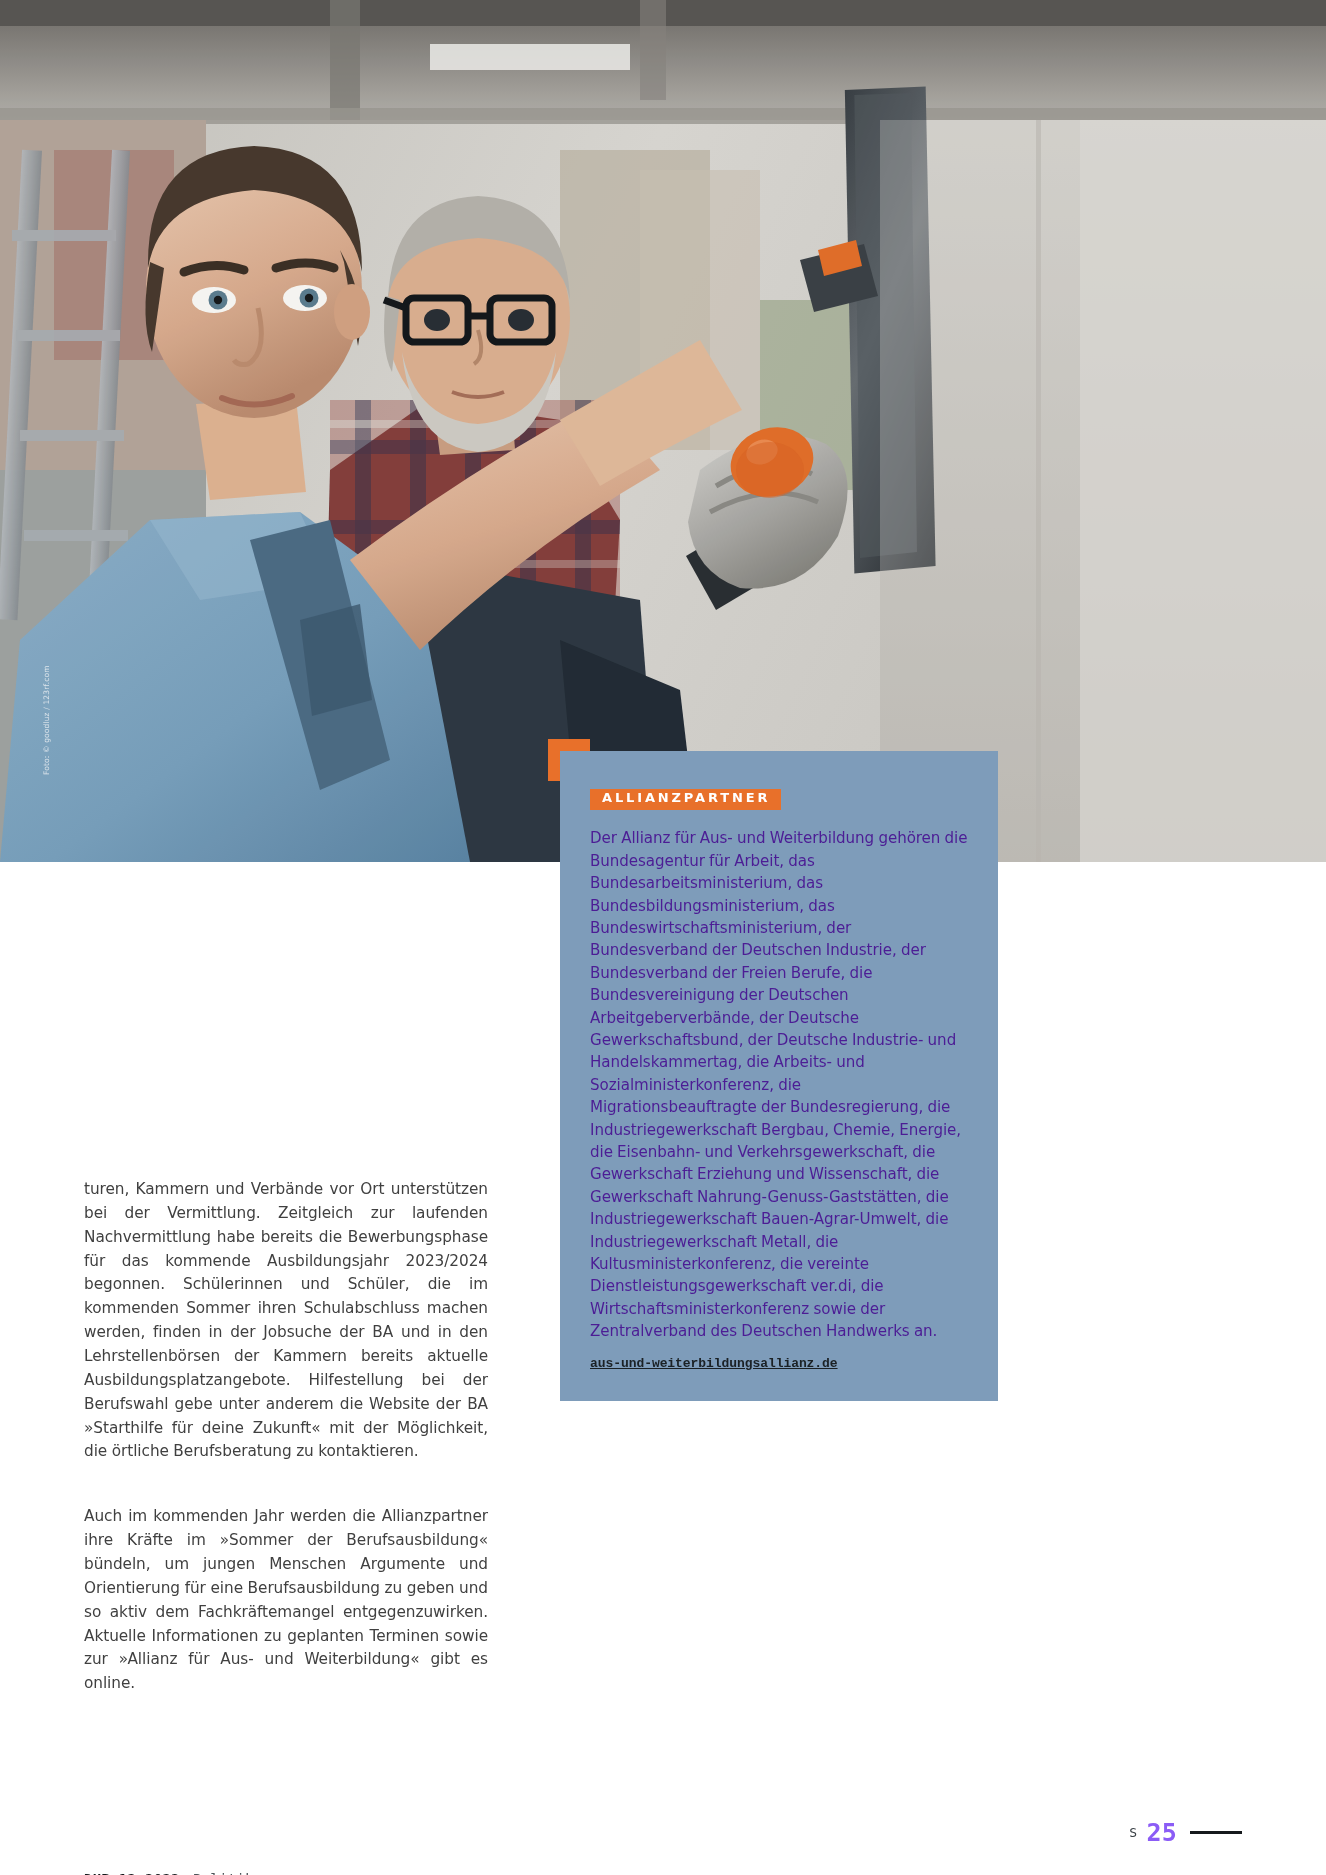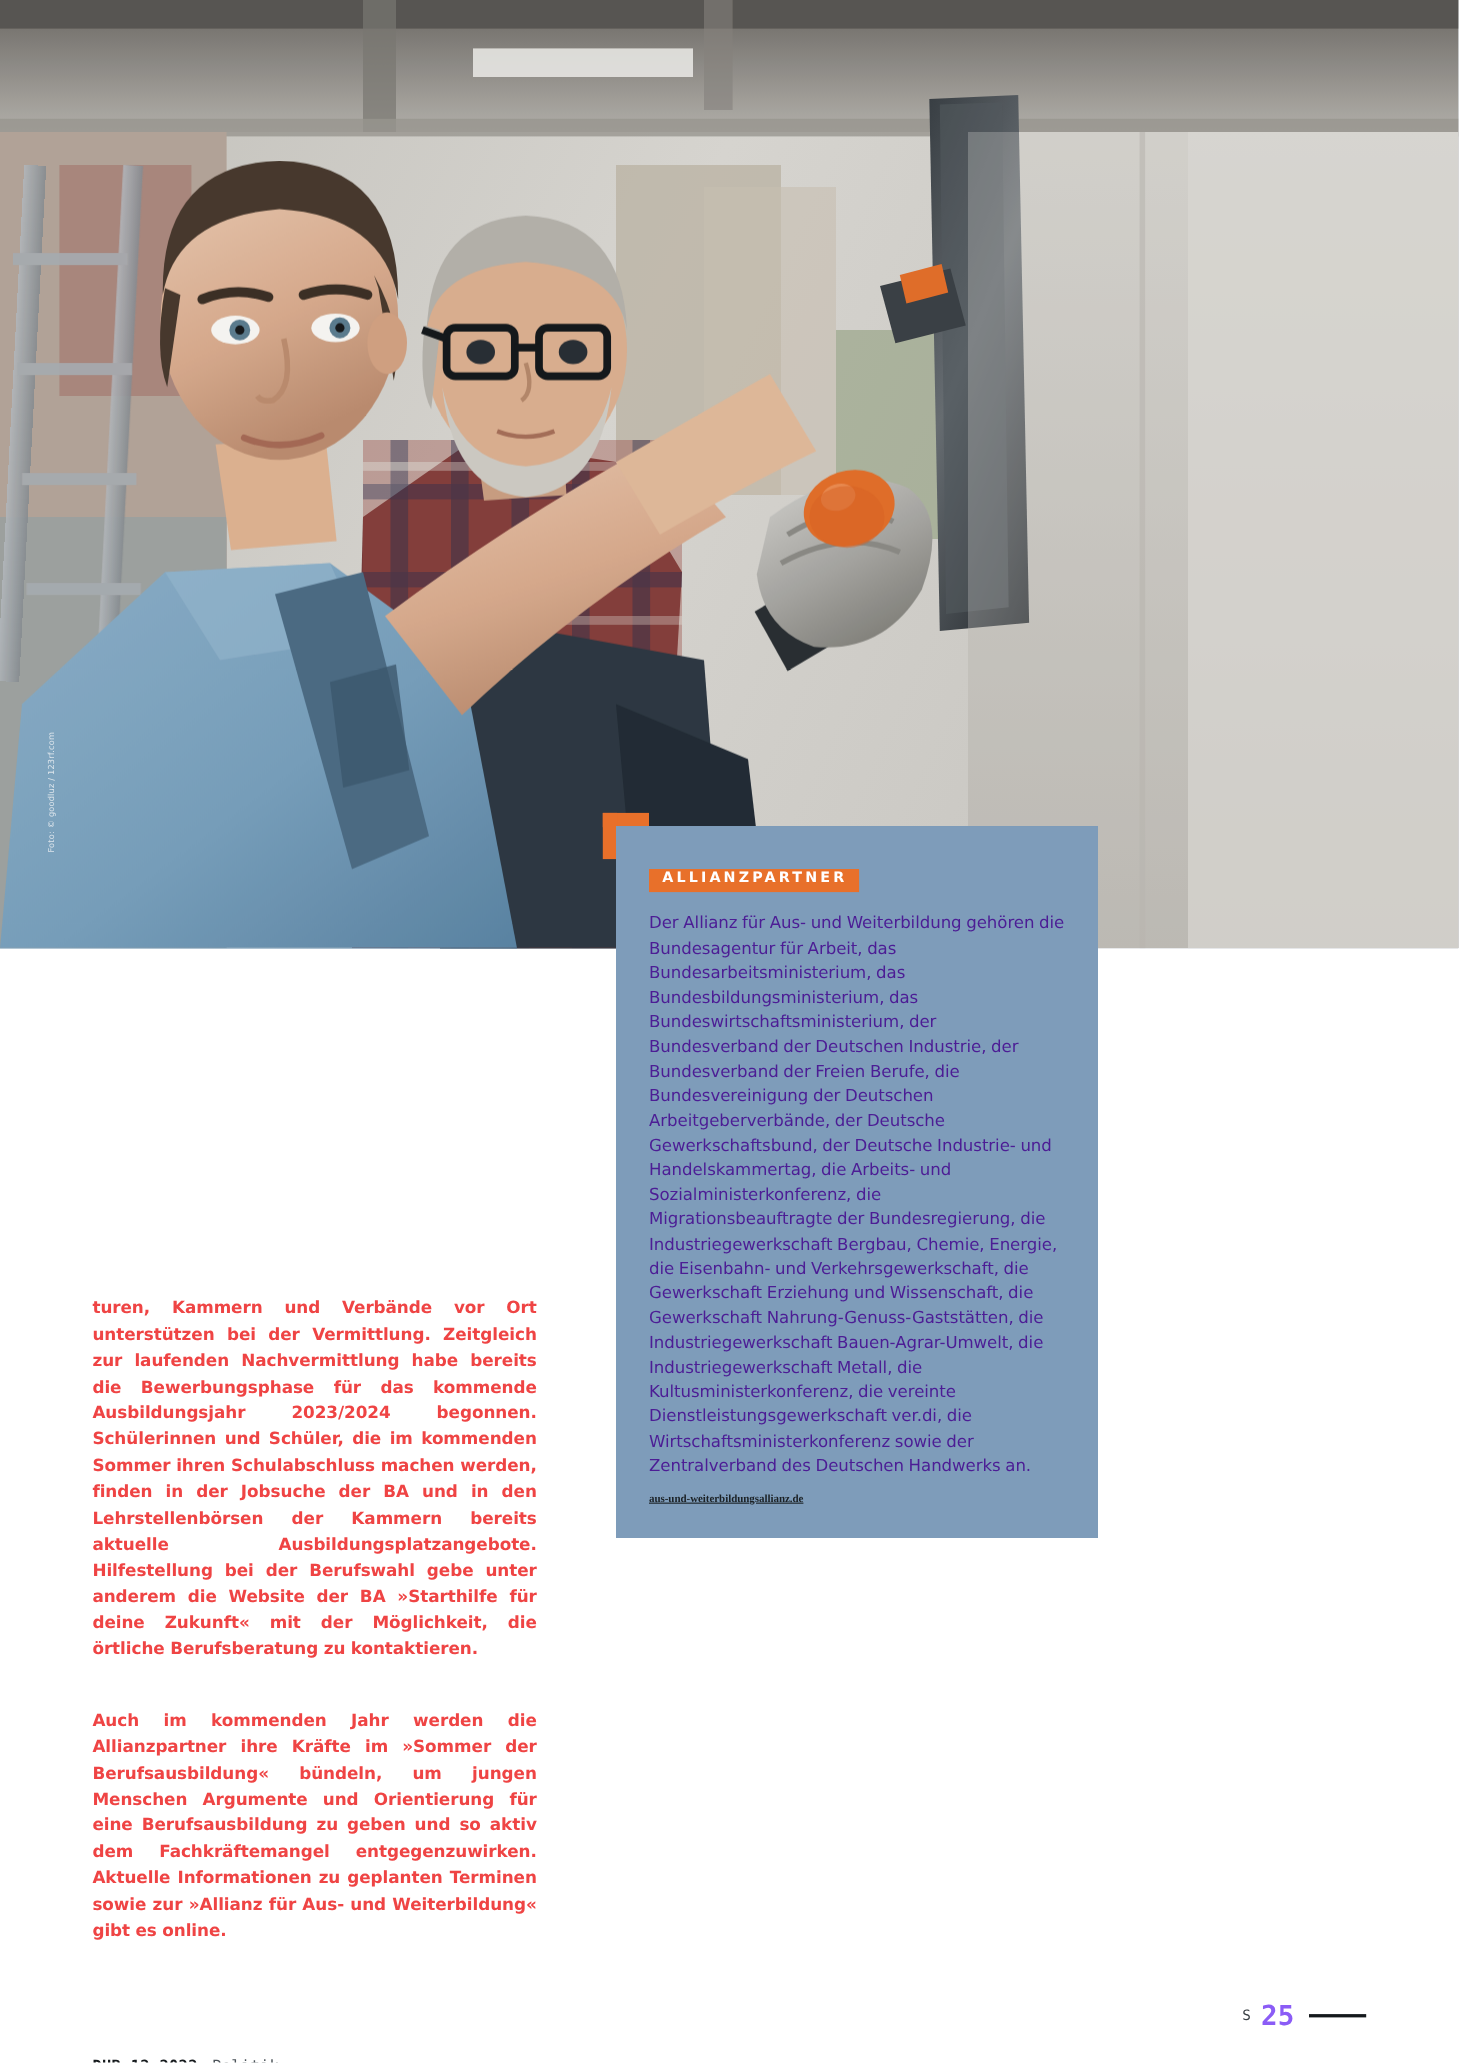--- a/index.html
+++ b/index.html
@@ -72,42 +72,41 @@
     font-size:15.1px;
     line-height:1.485;
     color:#4c1d95;
     letter-spacing:-.004em;
     text-align:left;
     word-spacing:-.5px;
   }
   .infobox-link {
     display:block;
     margin-top:13px;
-    font-family:Liberation Serif, serif;
-    font-size:10px;
+    font-family:Liberation Mono, monospace;
+    font-size:13px;
     font-weight:700;
     color:#1b2125;
     letter-spacing:-.005em;
   }
 
   
   .col-left {
     position:absolute;
     left:84px; top:1178px;
     width:404px;
   }
   .para {
     font-family:"DejaVu Sans", sans-serif;
     font-size:15.3px;
     line-height:1.56;
-    color:#ef4444;
+    color:#404040;
     text-align:justify;
     letter-spacing:-.004em;
     word-spacing:-.3px;
-    font-weight:bold;
   }
   .para + .para { margin-top:41px; }
 
   
   .footer {
     position:absolute;
     left:84px; top:1826px;
     display:flex; align-items:baseline; gap:13px;
   }
   .footer-issue {

